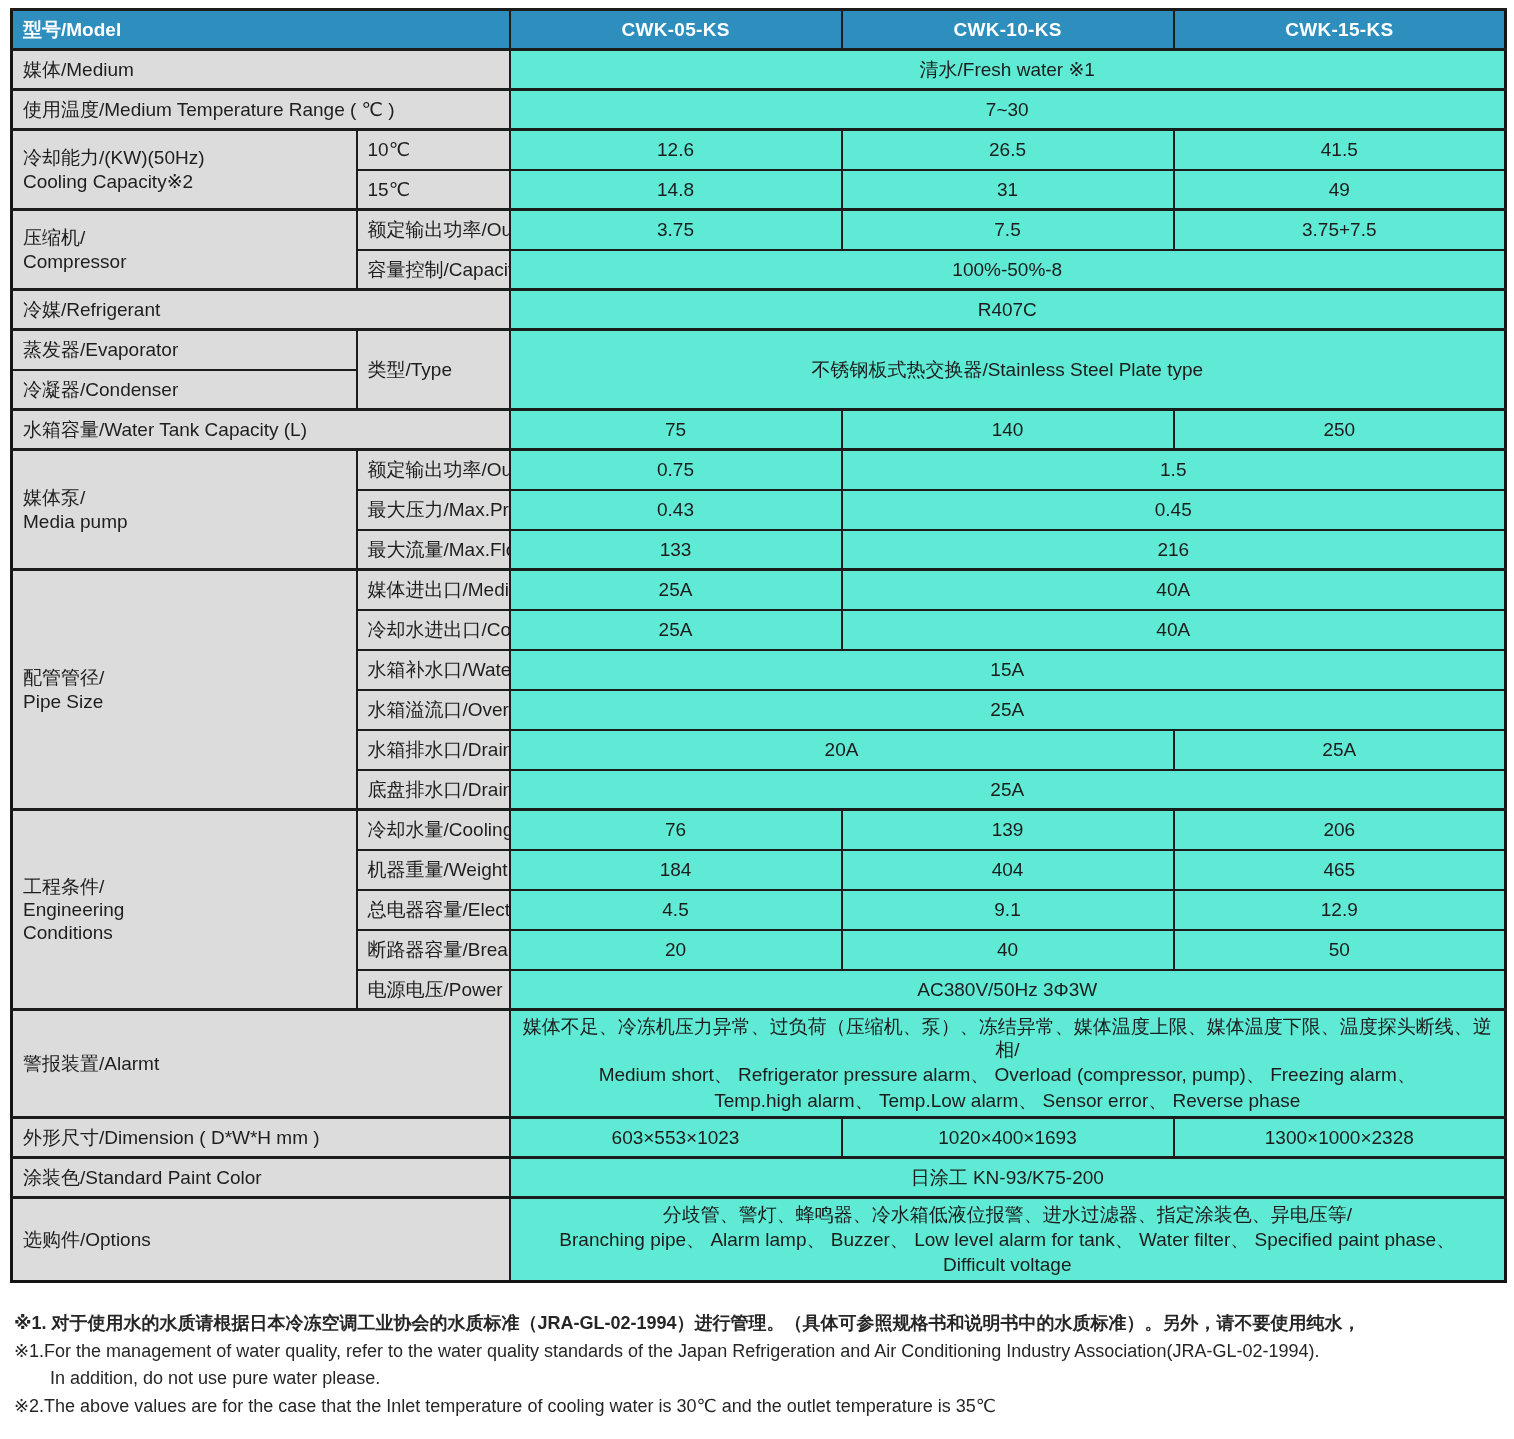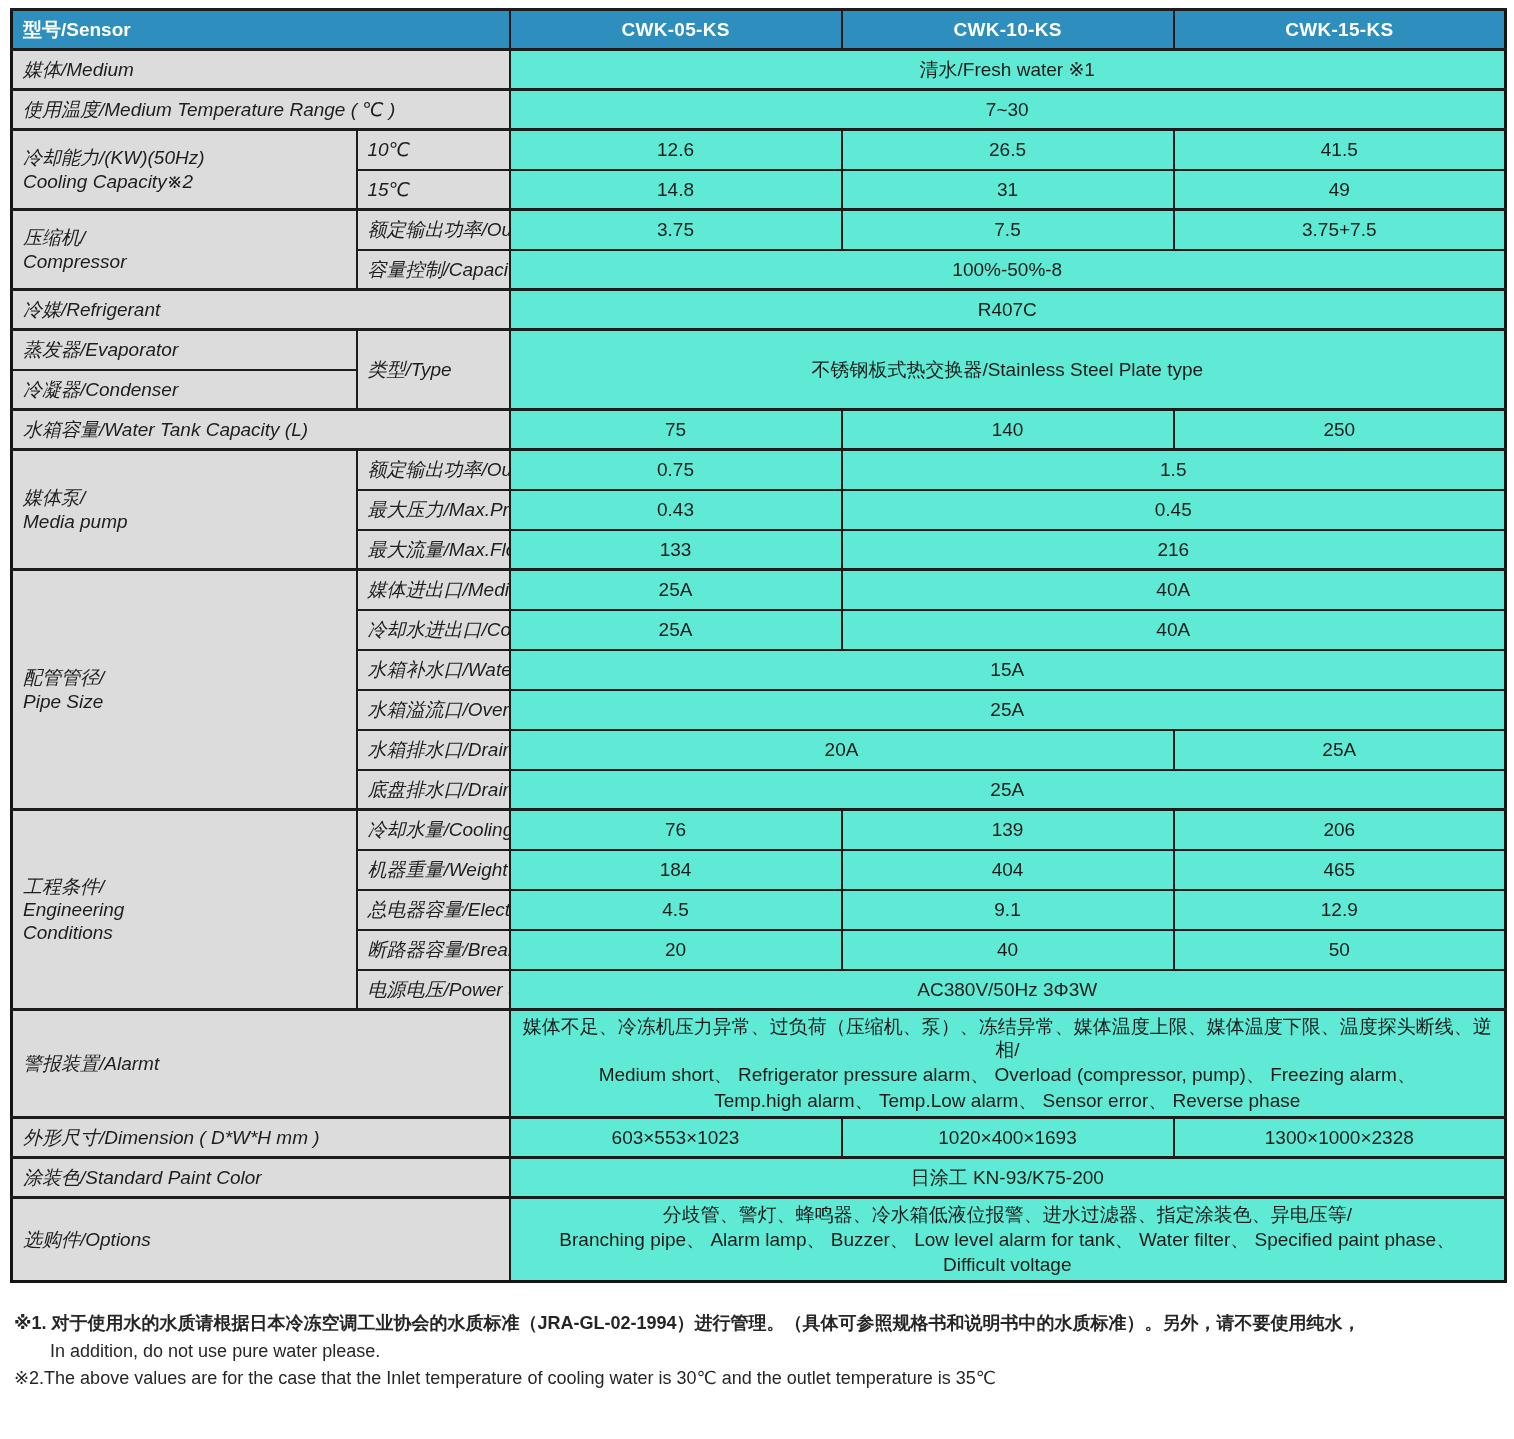--- a/index.html
+++ b/index.html
@@ -38,21 +38,21 @@
     font-size: 20px;
   }
   .header-label { text-align: left; }
   .header { text-align: center; letter-spacing: 0.3px; }
 
   td.label, td.group, td.sublabel {
     background: #DCDCDC;
     text-align: left;
     color: #1e1e1e;
   }
-  td.group .line, td.label .line, td.sublabel .line { white-space: nowrap; font-style: italic; }
+  td.group .line, td.label .line, td.sublabel .line { white-space: nowrap; }
   td.value {
     background: #5eead4;
     text-align: center;
     color: #1c1c1c;
   }
   td.value .line { padding: 1px 0; }
 
   .footnotes {
     margin-top: 28px;
     padding-left: 4px;
@@ -73,21 +73,21 @@
     <colgroup>
       <col style="width:345px">
       <col style="width:153px">
       <col style="width:332px">
       <col style="width:332px">
       <col style="width:332px">
     </colgroup>
     <tbody>
         <tr class="section-start">
           <th class="header-label" colspan="2">
-            <div class="line">型号/Sensor</div>
+            <div class="line">型号/Model</div>
           </th>
           <th class="header">
             <div class="line">CWK-05-KS</div>
           </th>
           <th class="header">
             <div class="line">CWK-10-KS</div>
           </th>
           <th class="header">
             <div class="line">CWK-15-KS</div>
           </th>
@@ -411,17 +411,18 @@
             <div class="line">分歧管、警灯、蜂鸣器、冷水箱低液位报警、进水过滤器、指定涂装色、异电压等/</div>
             <div class="line">Branching pipe、 Alarm lamp、 Buzzer、 Low level alarm for tank、 Water filter、 Specified paint phase、</div>
             <div class="line">Difficult voltage</div>
           </td>
         </tr>
       </tbody>
   </table>
 
   <div class="footnotes">
     <p class="cjk">※1. 对于使用水的水质请根据日本冷冻空调工业协会的水质标准（JRA-GL-02-1994）进行管理。（具体可参照规格书和说明书中的水质标准）。另外，请不要使用纯水，</p>
+    <p>※1.For the management of water quality, refer to the water quality standards of the Japan Refrigeration and Air Conditioning Industry Association(JRA-GL-02-1994).</p>
     <p class="fn-indent">In addition, do not use pure water please.</p>
     <p>※2.The above values are for the case that the Inlet temperature of cooling water is 30℃ and the outlet temperature is 35℃</p>
   </div>
 
 </div>
 
 </body></html>

